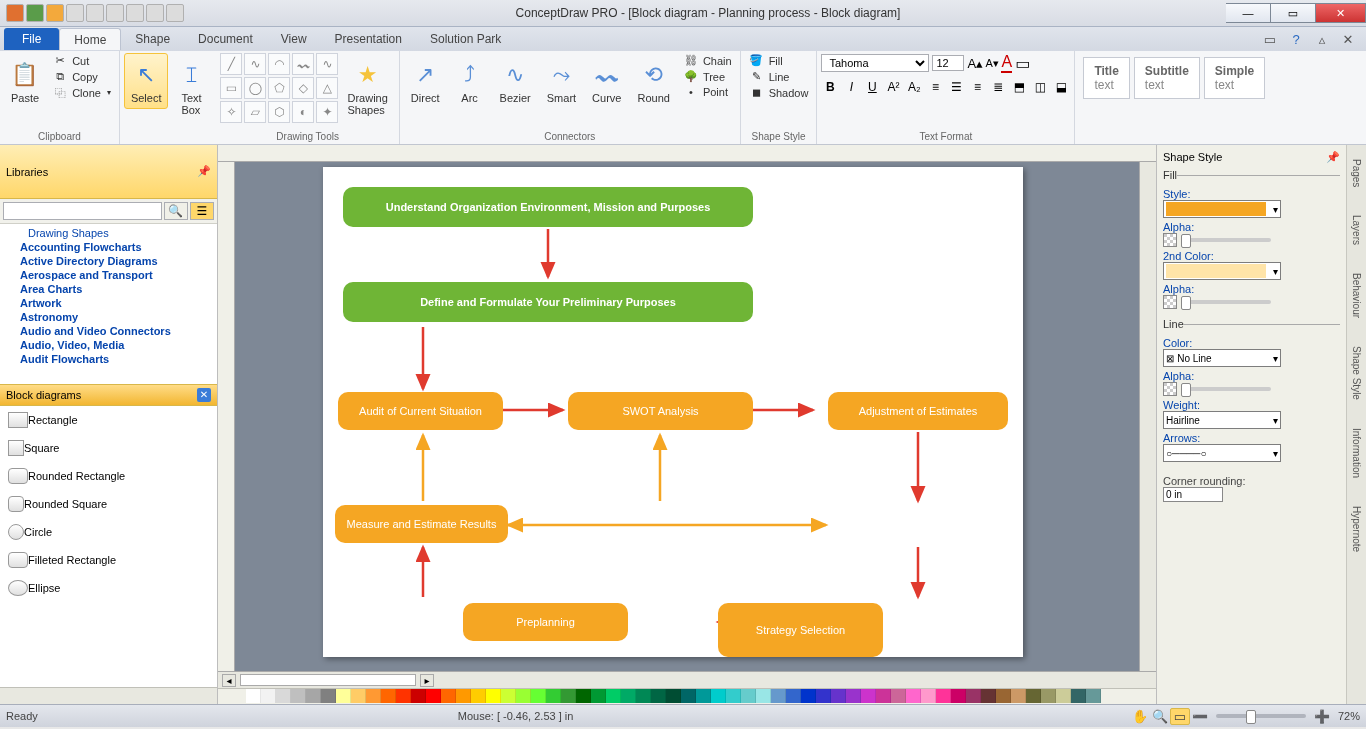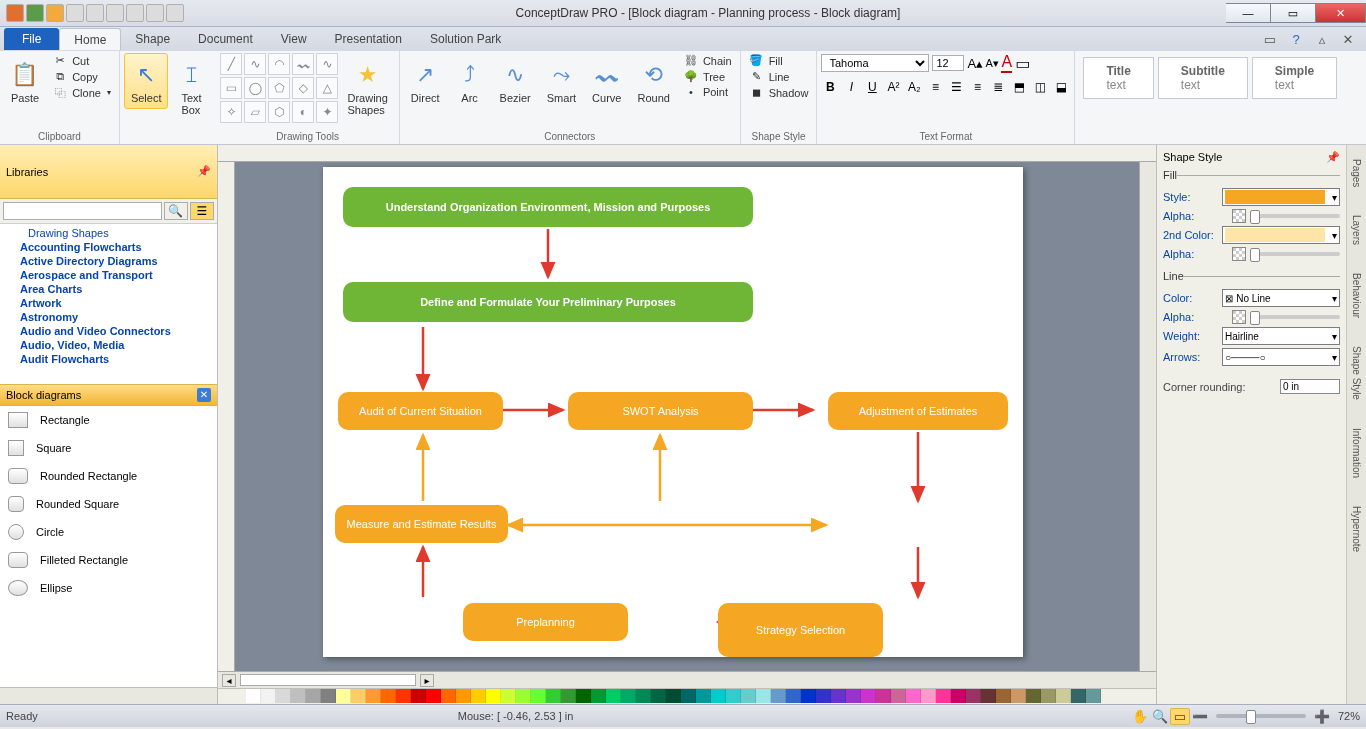--- a/index.html
+++ b/index.html
@@ -33,38 +33,38 @@
 .smallrow { display: flex; flex-direction: column; gap: 1px; justify-content: center; }
 .smallbtn { display: flex; align-items: center; gap: 4px; padding: 1px 4px; font-size: 11px; color: #333; }
 .smallbtn .si { width: 16px; text-align: center; }
 .toolgrid { display: grid; grid-template-columns: repeat(5,22px); grid-template-rows: repeat(3,22px); gap: 2px; }
 .toolgrid div { width: 22px; height: 22px; border: 1px solid #cfd3dc; background: #fafbfc; display:flex;align-items:center;justify-content:center;font-size:12px;color:#888; }
 .fontsel { display: flex; gap: 3px; align-items: center; }
 .fontsel select, .fontsel input { font-size: 11px; border: 1px solid #abadb3; padding: 1px 3px; background: #fff; }
 .fmtbtns { display: flex; gap: 3px; margin-top: 3px; }
 .fmtbtns span { width: 18px; height: 18px; display: flex; align-items: center; justify-content: center; font-size: 12px; border: 1px solid transparent; }
 .presets { display: flex; gap: 4px; align-items: center; padding: 4px; }
-.preset { border: 1px solid #c6cad3; padding: 6px 22px; font-size: 12px; color: #888; background: #fff; }
+.preset { border: 1px solid #c6cad3; padding: 6px 10px; font-size: 12px; color: #888; background: #fff; }
 .preset b { color: #666; display: block; }
 
 
 .main { display: flex; height: 559px; }
 .leftpanel { width: 218px; background: #f1f1eb; border-right: 1px solid #bdbdbd; display: flex; flex-direction: column; }
 .libhdr { background: linear-gradient(#ffeeb5,#ffd76a); padding: 20px 6px; font-size: 11px; display: flex; align-items: center; justify-content: space-between; border-bottom: 1px solid #d8b74a; }
 .libsearch { display: flex; padding: 3px; gap: 2px; border-bottom: 1px solid #d0d0c8; }
 .libsearch input { flex: 1; border: 1px solid #abadb3; font-size: 11px; padding: 2px; }
 .libsearch .sbtn { width: 24px; border: 1px solid #abadb3; background: #f0f0e8; display:flex;align-items:center;justify-content:center;font-size:12px; }
 .libsearch .sbtn.active { background: #ffd76a; }
 .libtree { flex: 1; overflow-y: auto; font-size: 11px; padding: 2px 0; background: #fff; }
 .libtree div { padding: 1px 4px 1px 20px; color: #0645ad; cursor: pointer; }
 .libtree div.first { padding-left: 28px; font-weight: normal; }
 .libtree div.bold { font-weight: bold; }
 .sectionhdr { background: linear-gradient(#ffdc87,#f2b631); padding: 3px 6px; font-size: 11px; border-top: 1px solid #d8b74a; border-bottom: 1px solid #d8b74a; display:flex;justify-content:space-between;align-items:center; }
 .shapelist { overflow-y: auto; background: #fff; }
-.shapelist .sitem { display: flex; align-items: center; gap: 12px; padding: 6px 8px; font-size: 11px; }
+.shapelist .sitem { display: flex; align-items: center; gap: 0; padding: 6px 8px; font-size: 11px; }
 .shapelist .sico { width: 20px; height: 16px; border: 1px solid #999; background: linear-gradient(#fff,#e0e0e0); }
 .shapelist .sico.sq { width: 16px; }
 .shapelist .sico.rnd { border-radius: 4px; }
 .shapelist .sico.circ { width: 16px; border-radius: 50%; }
 .shapelist .sico.ell { border-radius: 50%; }
 .hsb { height: 17px; background: #e8e8e0; border-top: 1px solid #c0c0b8; position:relative; }
 
 
 .canvas-area { flex: 1; background: #7e8896; display: flex; flex-direction: column; position: relative; }
 .ruler-h { height: 17px; background: #f0f0e8; border-bottom: 1px solid #aaa; }
@@ -84,21 +84,21 @@
 .colorbar div { width: 15px; height: 14px; border-right: 1px solid rgba(0,0,0,0.1); }
 
 
 .rightpanel { width: 210px; background: #f0f0e8; border-left: 1px solid #bdbdbd; display: flex; }
 .sidetabs { width: 20px; background: #e6e6de; border-left: 1px solid #c8c8c0; display:flex;flex-direction:column;align-items:center;padding-top:10px;gap:20px; }
 .sidetabs .st { writing-mode: vertical-rl; font-size: 10px; color: #555; padding: 4px 0; }
 .rpbody { flex: 1; padding: 4px 6px; font-size: 11px; }
 .rphdr { font-size: 11px; padding: 2px 0 6px 0; }
 .rpgroup { margin-bottom: 6px; }
 .rpgroup legend { font-size: 11px; color: #333; }
-.rprow { display: flex; align-items: center; justify-content: space-between; margin: 3px 0; }
+.rprow { display: flex; align-items: flex-start; justify-content: space-between; margin: 3px 0; flex-direction: column; }
 .rprow label { color: #0645ad; font-size: 11px; }
 .rprow .ctrl { width: 118px; height: 18px; border: 1px solid #7d7d7d; background: #fff; font-size: 10px; display:flex;align-items:center;padding:0 2px;justify-content:space-between; }
 .rprow .swatch { width: 100px; height: 14px; background: #f5a623; }
 .rprow .slider { width: 90px; height: 4px; background: #ccc; position:relative;border-radius:2px; }
 .rprow .slider::before { content:""; position:absolute; left:0; top:-4px; width:8px;height:12px;background:#fff;border:1px solid #888;border-radius:2px; }
 fieldset { border: none; border-top: 1px solid #aaa; padding-top: 4px; }
 
 
 .statusbar { height: 23px; background: linear-gradient(#e4e7ed,#cfd3dc); border-top: 1px solid #a8aebb; display: flex; align-items: center; font-size: 11px; color: #444; padding: 0 6px; }
 .statusbar .sfill { flex: 1; }

